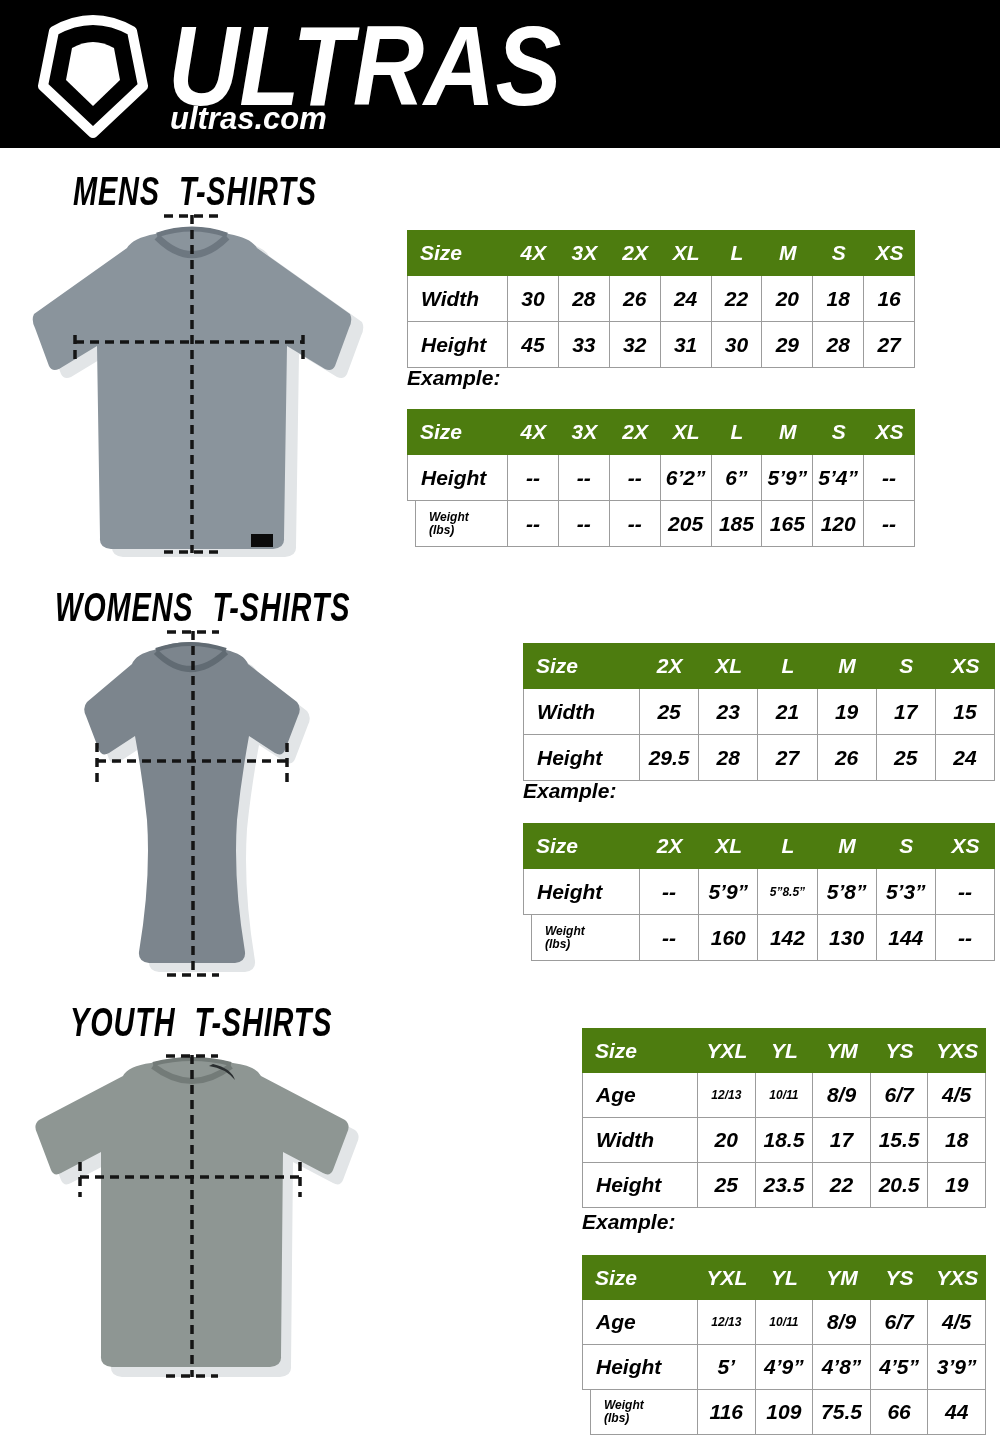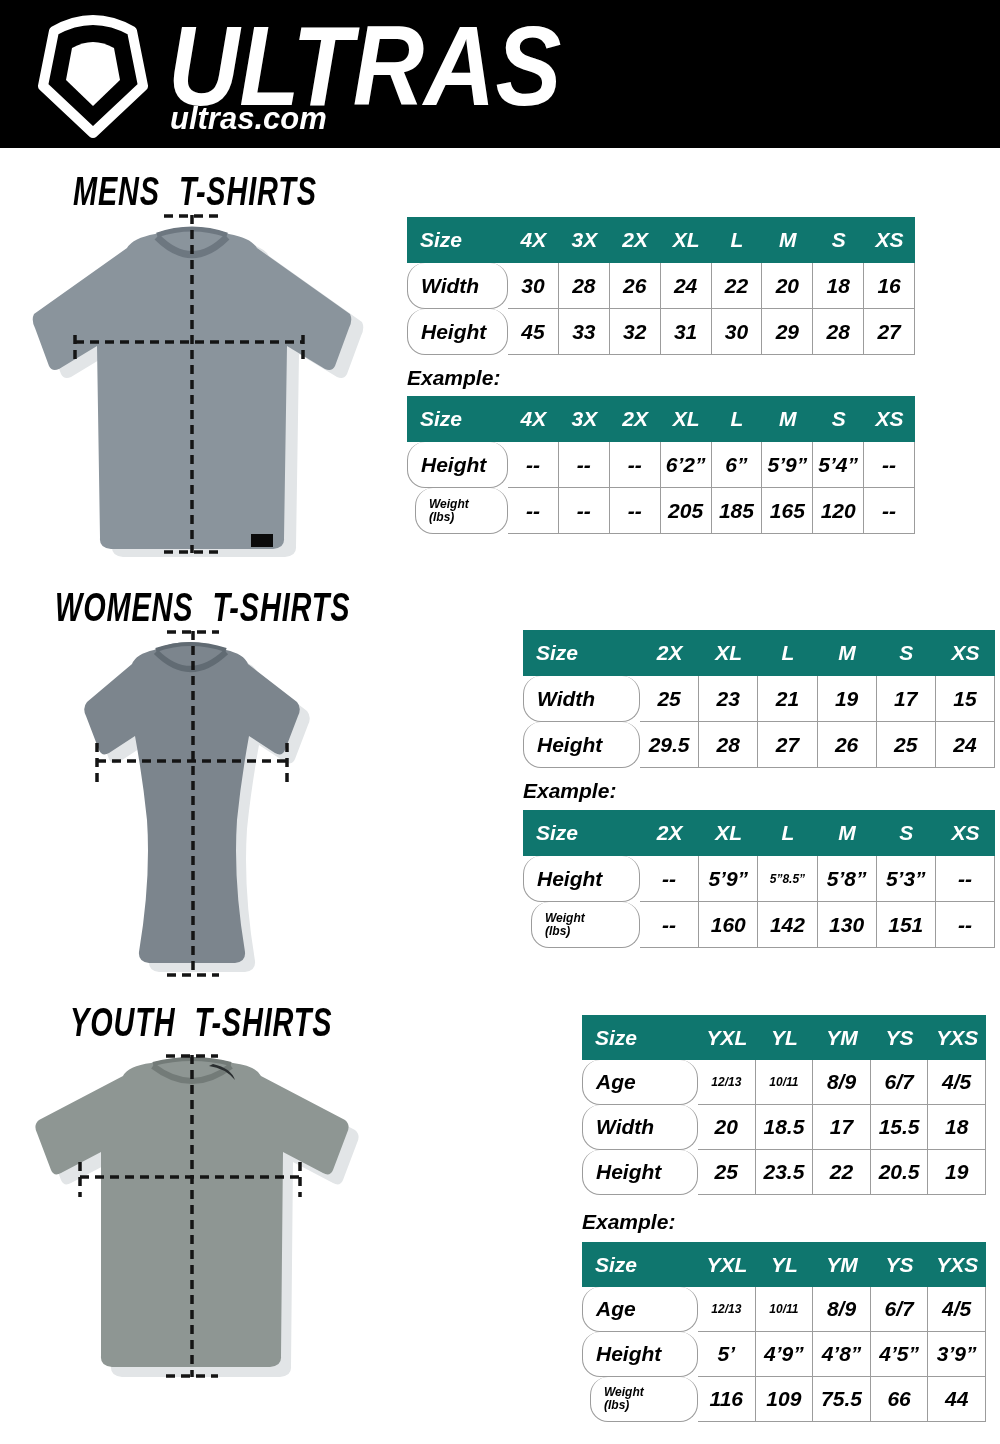--- a/index.html
+++ b/index.html
@@ -19,23 +19,23 @@
 
   
   .table{position:absolute;}
   .trow{display:grid;height:46px;}
   .rh45 .trow{height:45px;}
   .cols9 .trow{grid-template-columns:101px repeat(8,1fr);}
   .cols7 .trow{grid-template-columns:117px repeat(6,1fr);}
   .cols6 .trow{grid-template-columns:116px repeat(5,1fr);}
   .cell{display:flex;align-items:center;justify-content:center;font-weight:700;font-size:21px;box-sizing:border-box;}
   .cell.label{justify-content:flex-start;padding-left:13px;text-align:left;}
-  .thead{background:#0f766e;color:#fff;}
+  .thead{background:#4d7c0f;color:#fff;margin-top:13px;}
   .tbody .cell{background:#fff;border-right:1px solid #9c9c9c;border-bottom:1px solid #9c9c9c;}
-  .tbody .cell:first-child{border-left:1px solid #9c9c9c;border-radius:18px;}
+  .tbody .cell:first-child{border-left:1px solid #9c9c9c;}
   .cell.small{font-size:12px;}
   .cell.two-line{font-size:12px;line-height:1.05;margin-left:8px;}
   .ex-label{position:absolute;font-weight:700;font-size:21px;}
 
   .shirt{position:absolute;}
 </style>
 </head>
 <body>
 
 <div id="page">
@@ -208,21 +208,21 @@
         <div class="cell">5’8”</div>
         <div class="cell">5’3”</div>
         <div class="cell">--</div>
       </div>
       <div class="trow tbody">
         <div class="cell label two-line">Weight<br>(lbs)</div>
         <div class="cell">--</div>
         <div class="cell">160</div>
         <div class="cell">142</div>
         <div class="cell">130</div>
-        <div class="cell">151</div>
+        <div class="cell">144</div>
         <div class="cell">--</div>
       </div>
     </div>
 
   <div class="sec-title" style="left:70px;top:999px;">YOUTH T-SHIRTS</div>
 
   <svg class="shirt" style="left:15px;top:1048px;" width="360" height="332" viewBox="0 0 360 332">
     <path d="M113 33 Q118 23 141 20 Q182 9 223 20 Q246 23 251 33 L335 77 Q341 82 337 90 L323 127 Q320 134 313 130 L273 109 L271 313 Q272 323 260 324 L102 324 Q90 323 91 313 L91 109 L51 130 Q44 134 41 127 L27 90 Q23 82 29 77 Z" transform="translate(5,5)" fill="#e2e5e7"></path>
     <path d="M108 28 Q113 18 136 15 Q177 4 218 15 Q241 18 246 28 L330 72 Q336 77 332 85 L318 122 Q315 129 308 125 L268 104 L266 308 Q267 318 255 319 L97 319 Q85 318 86 308 L86 104 L46 125 Q39 129 36 122 L22 85 Q18 77 24 72 Z" fill="#8e9693"></path>
     <path d="M138 18 Q177 48 216 18" fill="none" stroke="#737b78" stroke-width="6"></path>

